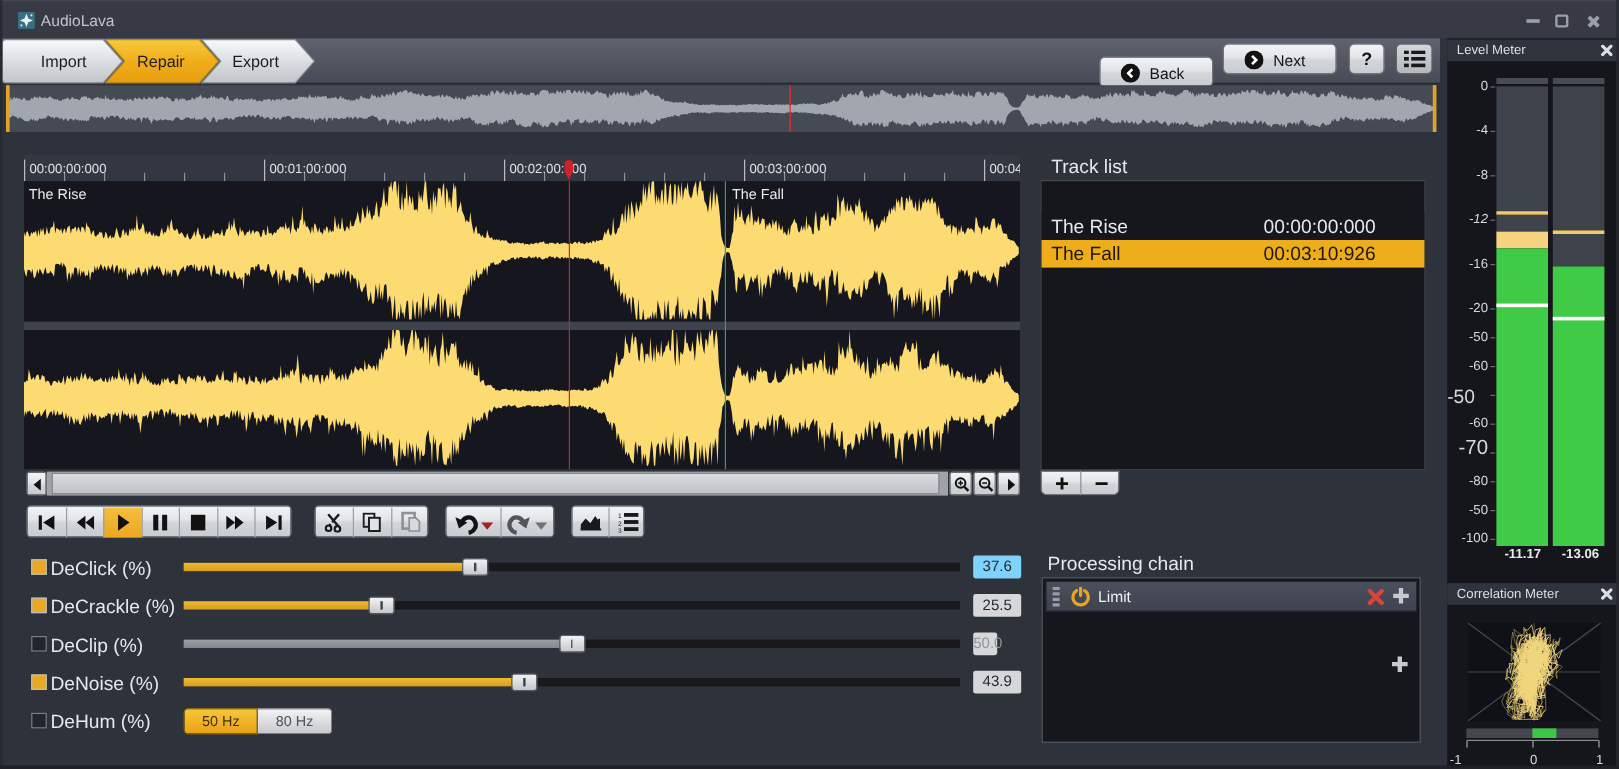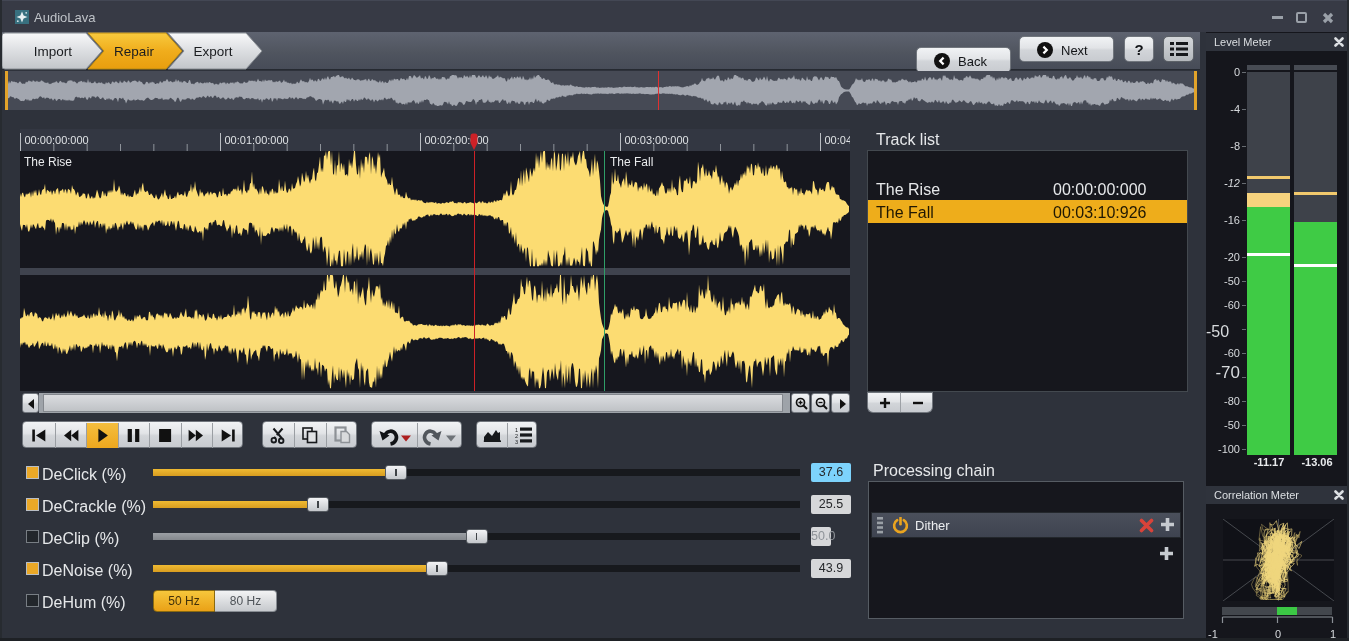--- a/index.html
+++ b/index.html
@@ -298,32 +298,32 @@
     </svg>
 </div>
 <div class="silver abs" style="left:900px;top:392px;width:33px;height:21px;border-radius:0 0 6px 0;border-left:1px solid #9da1a6;">
   <svg class="abs" style="left:11px;top:4px" width="12" height="12">
       <path d="M1 6 H11" stroke="#111" stroke-width="2.4"></path>
     </svg>
 </div>
 
 <div class="abs txt" style="left:873px;top:462px;">Processing chain</div>
 <div class="abs" style="left:868px;top:481px;width:316px;height:138px;background:#16171d;border:1px solid #565c63;box-sizing:border-box;">
-  <div class="abs" style="left:2px;top:30px;width:310px;height:26px;background:linear-gradient(#4a4f5b,#3e4350);border:1px solid #23272c;box-sizing:border-box;">
+  <div class="abs" style="left:2px;top:2px;width:310px;height:26px;background:linear-gradient(#4a4f5b,#3e4350);border:1px solid #23272c;box-sizing:border-box;">
     <svg class="abs" style="left:5px;top:4px" width="8" height="17">
       <rect x="0" y="0" width="6" height="2.6" fill="#9aa0a6"></rect>
         <rect x="0" y="4.6" width="6" height="2.6" fill="#9aa0a6"></rect>
       <rect x="0" y="9.2" width="6" height="2.6" fill="#9aa0a6"></rect>
         <rect x="0" y="13.8" width="6" height="2.6" fill="#9aa0a6"></rect>
     </svg>
     <svg class="abs" style="left:20px;top:4px" width="17" height="17">
       <path d="M5.2 3.2 A 6.4 6.4 0 1 0 11.8 3.2" fill="none" stroke="#eaa41f" stroke-width="2.6" stroke-linecap="round"></path>
       <path d="M8.5 0.8 V7.2" stroke="#eaa41f" stroke-width="2.6" stroke-linecap="round"></path>
     </svg>
-    <div class="abs" style="left:43px;top:5px;color:#eceef0;font-size:13px;">Dither</div>
+    <div class="abs" style="left:43px;top:5px;color:#eceef0;font-size:13px;">Limit</div>
     <svg class="abs" style="left:267px;top:5px" width="15" height="15">
         <path d="M2.5 2.5 L12.5 12.5 M12.5 2.5 L2.5 12.5" stroke="#d8433a" stroke-width="3.6" stroke-linecap="round"></path>
       </svg>
     <svg class="abs" style="left:288px;top:4px" width="15" height="15">
         <path d="M7.5 1 V14 M1 7.5 H14" stroke="#c6cacf" stroke-width="3.6"></path>
       </svg>
   </div>
   <svg class="abs" style="left:290px;top:64px" width="15" height="15">
       <path d="M7.5 1 V14 M1 7.5 H14" stroke="#c6cacf" stroke-width="3.6"></path>
     </svg>

